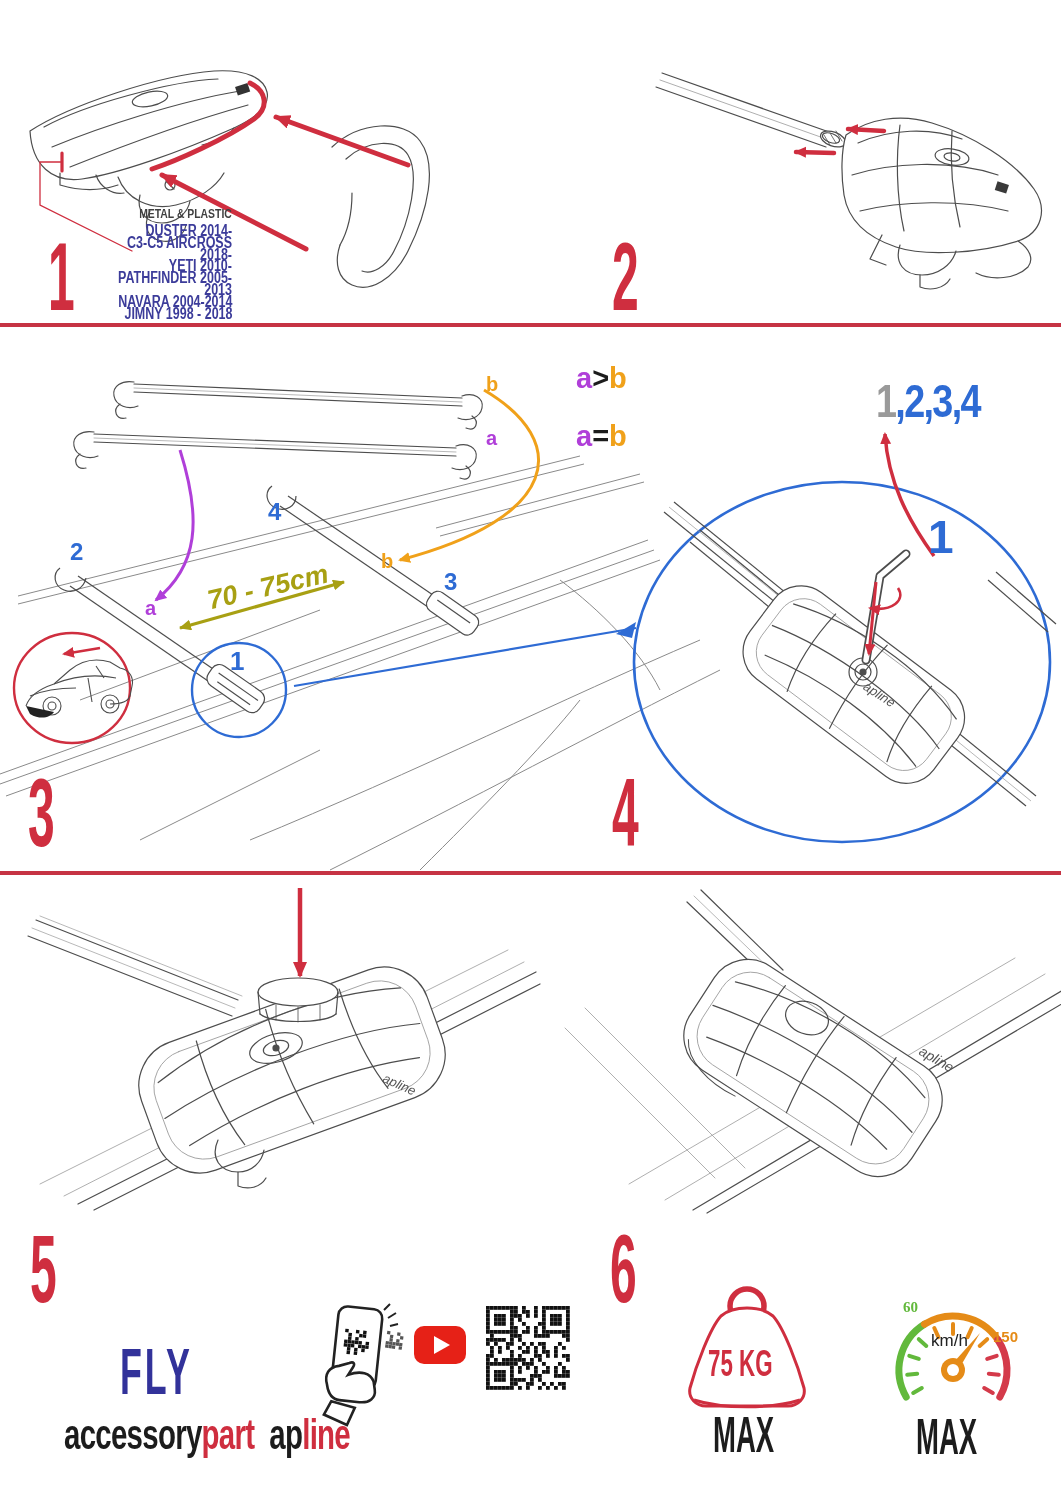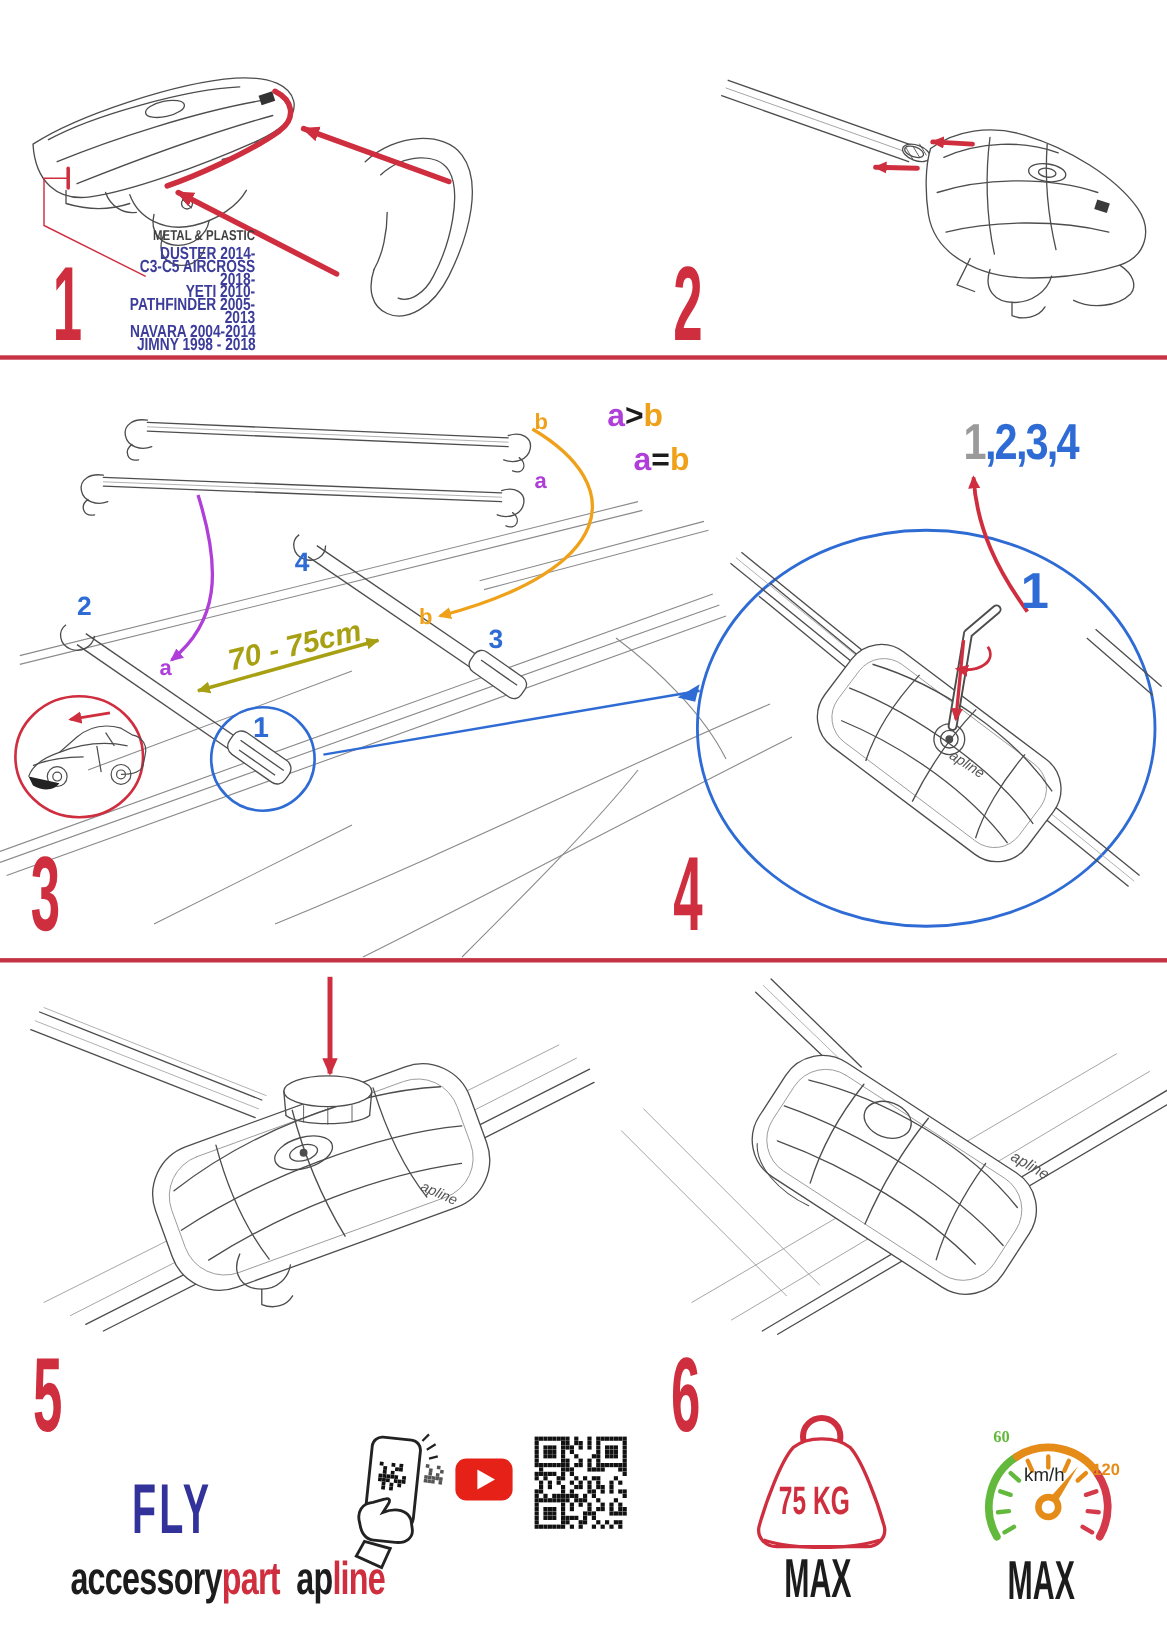--- a/index.html
+++ b/index.html
@@ -234,24 +234,24 @@
   <span class="lbl orange" style="left:486px;top:374px;font-size:20px;font-weight:700">b</span>
   <span class="lbl purple" style="left:486px;top:428px;font-size:20px;font-weight:700">a</span>
   <span class="lbl purple" style="left:145px;top:598px;font-size:20px;font-weight:700">a</span>
   <span class="lbl orange" style="left:381px;top:551px;font-size:20px;font-weight:700">b</span>
   <span class="lbl blue" style="left:70px;top:540px;font-size:24px;font-weight:700">2</span>
   <span class="lbl blue" style="left:268px;top:500px;font-size:24px;font-weight:700">4</span>
   <span class="lbl blue" style="left:444px;top:570px;font-size:24px;font-weight:700">3</span>
   <span class="lbl blue" style="left:230px;top:648px;font-size:26px;font-weight:700">1</span>
   <span class="lbl olive" style="left:205px;top:588px;font-size:27px;font-weight:700;font-style:italic;transform:rotate(-13deg);transform-origin:0 0">70 - 75cm</span>
 
-  <div class="rel" style="left:552px;top:362px">
+  <div class="rel" style="left:576px;top:362px">
     <span class="purple">a</span><span class="black">&gt;</span><span class="orange">b</span>
   </div>
-  <div class="rel" style="left:576px;top:402px">
+  <div class="rel" style="left:576px;top:420px">
     <span class="purple">a</span><span class="black">=</span><span class="orange">b</span>
   </div>
 
   <div class="lbl" style="left:876px;top:378px;font-size:46px;font-weight:700;letter-spacing:-2px;transform:scaleX(.82);transform-origin:0 0">
     <span class="gray">1</span><span class="blue">,2,3,4</span>
   </div>
   <span class="lbl blue" style="left:928px;top:514px;font-size:46px;font-weight:700">1</span>
   <span class="lbl" style="left:862px;top:688px;font-size:13px;font-style:italic;color:#555;transform:rotate(33deg)">apline</span>
 
   <div class="stepnum" style="left:28px;top:772px">3</div>
@@ -646,17 +646,17 @@
         <path d="M113.7,59.8 L104.2,62.9" stroke="#d43a4a"></path>
         <path d="M115.8,78.8 L105.8,77.8" stroke="#d43a4a"></path>
         <path d="M109.8,97 L101.2,92" stroke="#d43a4a"></path>
       </g>
     </g>
     <polygon points="97,37 73.5,77 66.5,71" fill="#e58b17"></polygon>
     <circle cx="70" cy="74" r="12" fill="#e58b17"></circle>
     <circle cx="70" cy="74" r="6" fill="#fff"></circle>
   </svg>
   <span class="lbl green" style="left:903px;top:1300px;font-size:15px;font-weight:700">60</span>
-  <span class="lbl sporange" style="left:993px;top:1329px;font-size:15px;font-weight:700">120</span>
+  <span class="lbl sporange" style="left:993px;top:1329px;font-size:15px;font-weight:700">150</span>
   <span class="lbl" style="left:931px;top:1332px;font-size:17px;color:#222">km/h</span>
   <span class="lbl black" style="left:916px;top:1412px;font-size:50px;font-weight:700;transform:scaleX(.55);transform-origin:0 0">MAX</span>
 
 </div>
 
 </body></html>

